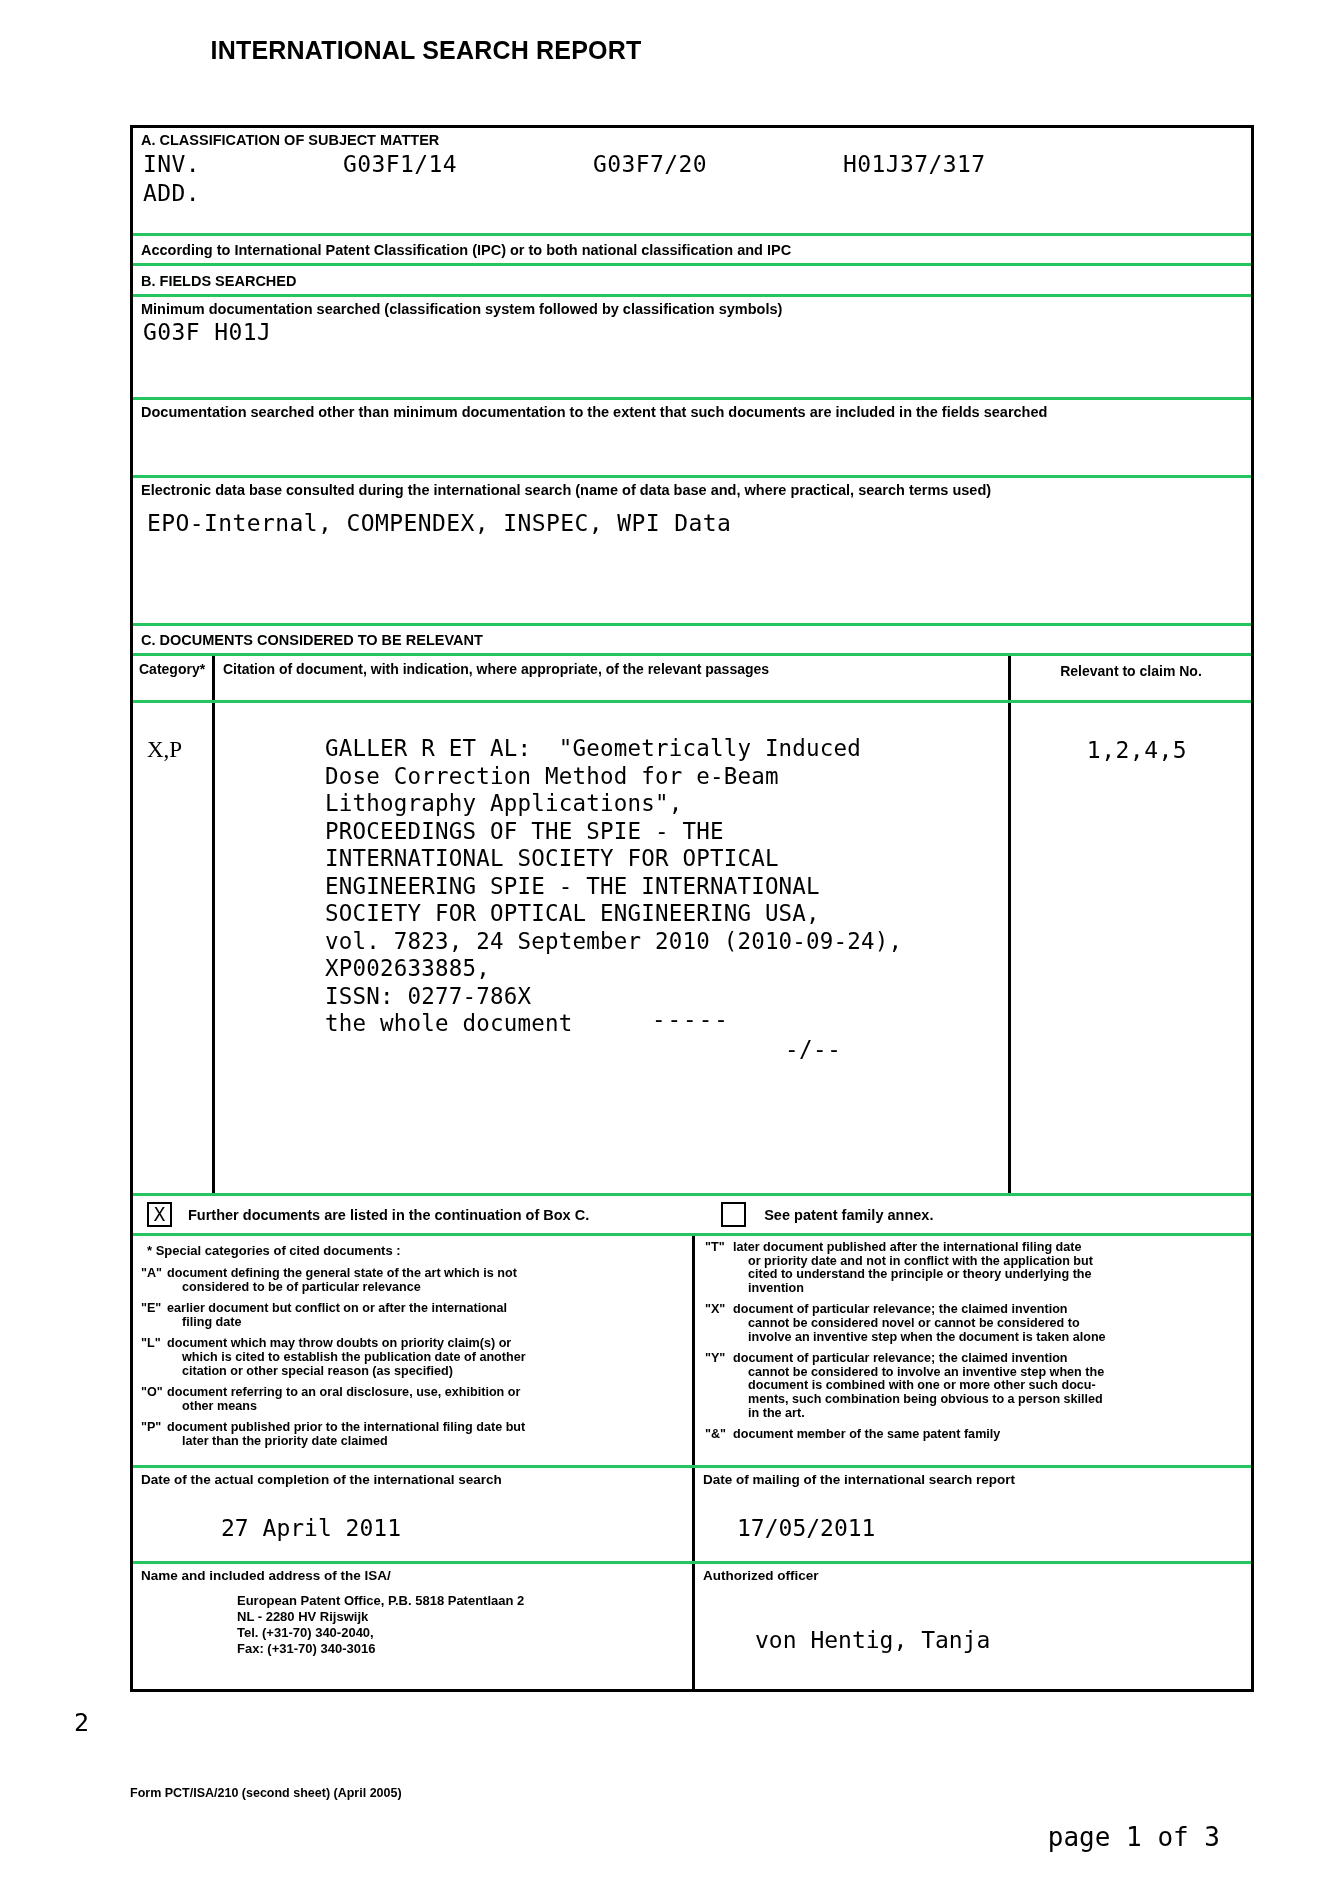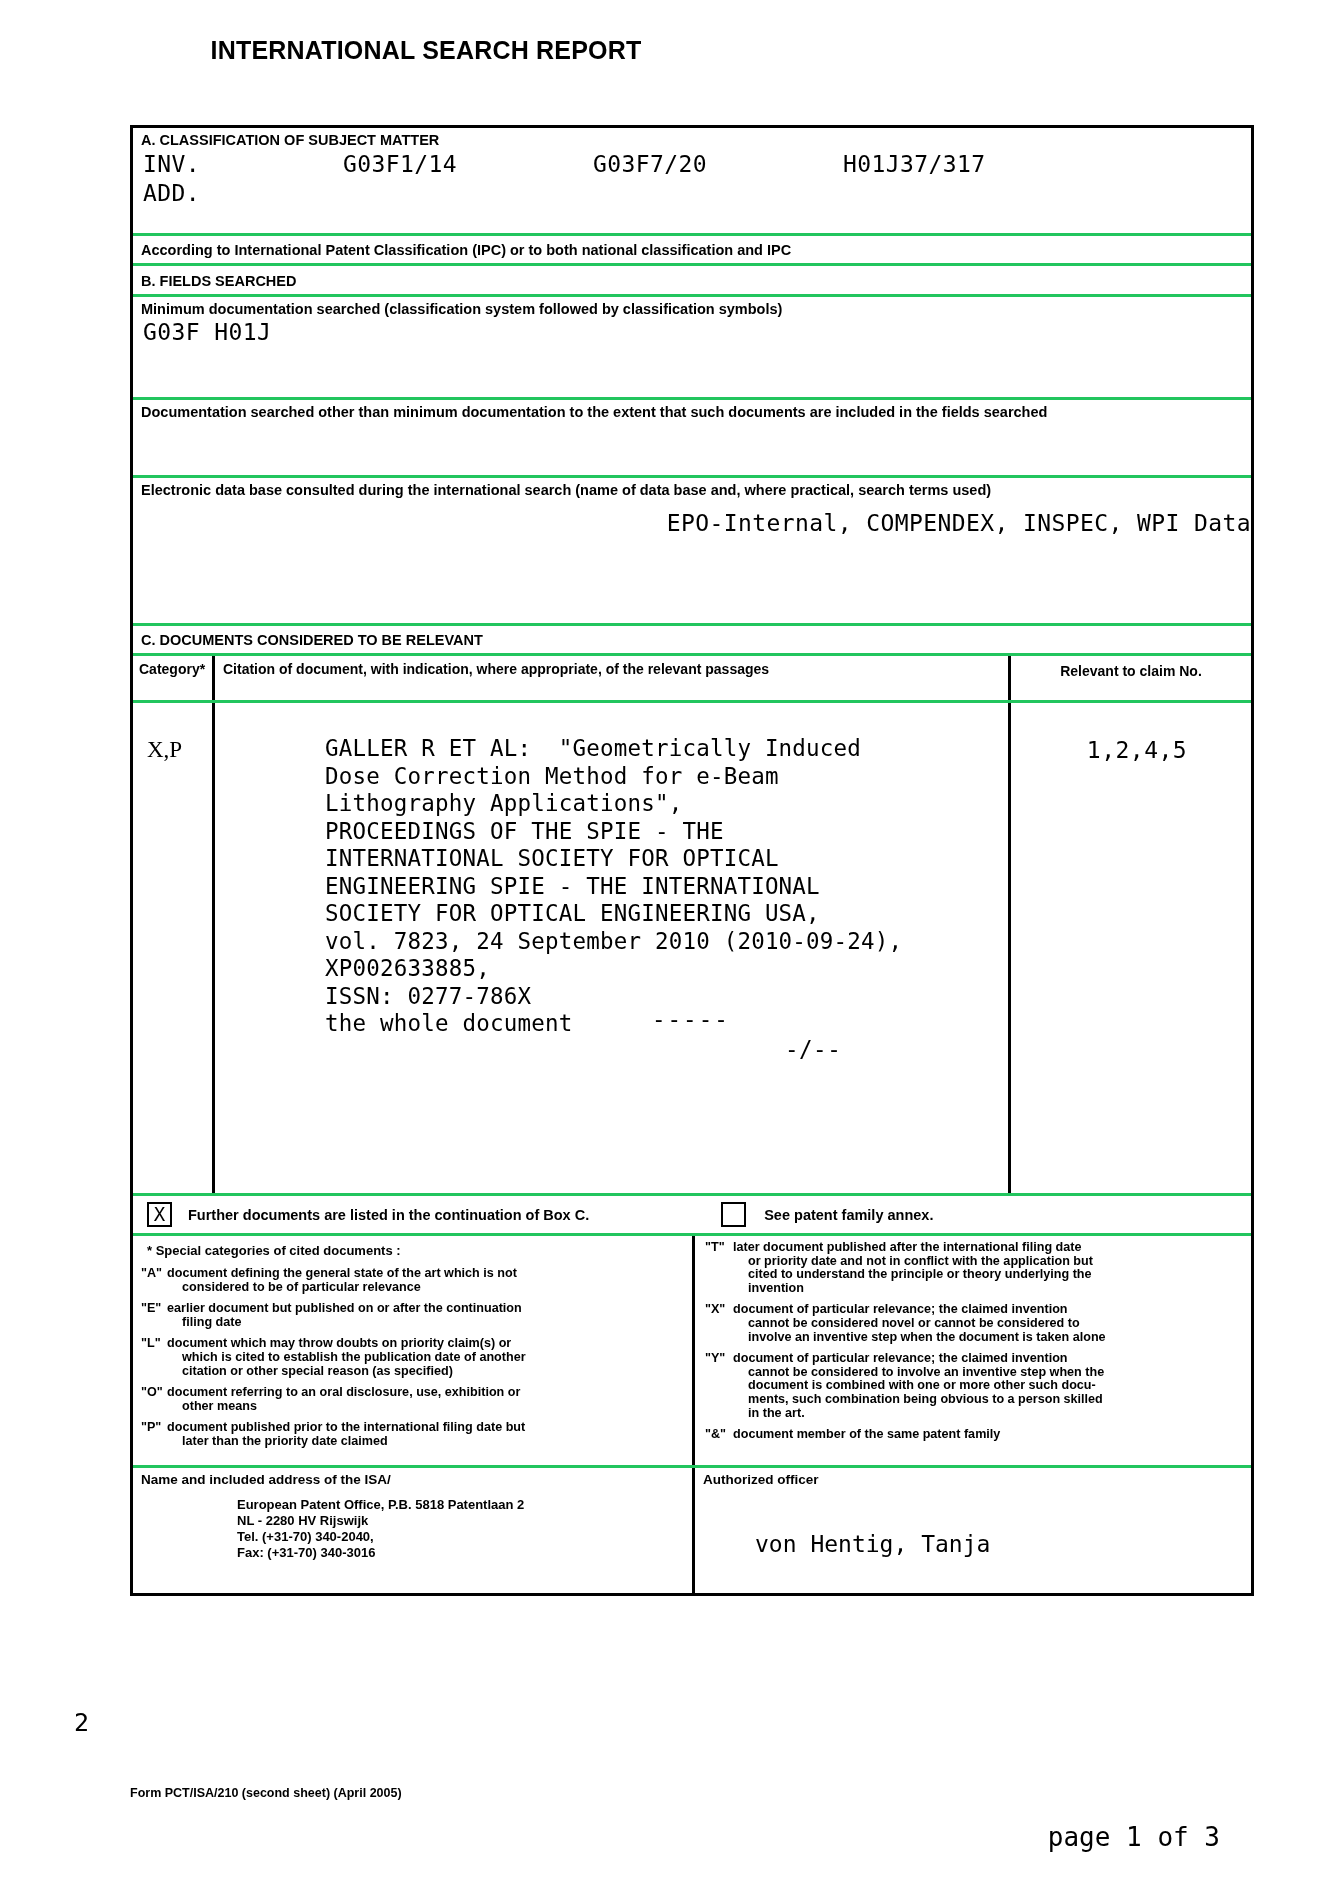--- a/index.html
+++ b/index.html
@@ -53,21 +53,21 @@
   .accordrow .cap{padding-top:5px;font-weight:bold;}
 
   .secBhdr{height:31px;}
   .secBhdr .cap{padding-top:6px;}
 
   .mindoc{height:103px;}
   .mindoc .val{margin:1px 0 0 10px;}
 
   .otherdoc{height:78px;}
   .edb{height:148px;}
-  .edb .val{margin:11px 0 0 14px;text-align:right;}
+  .edb .val{margin:11px 0 0 14px;}
 
   .secChdr{height:30px;}
   .secChdr .cap{padding-top:5px;}
 
   
   .thead{height:47px;display:flex;}
   .th-cat{width:82px;border-right:3px solid #000;box-sizing:border-box;}
   .th-cit{flex:1;border-right:3px solid #000;box-sizing:border-box;}
   .th-rel{width:240px;box-sizing:border-box;text-align:center;}
   .th-cat .t{font-size:14px;font-weight:bold;padding:5px 0 0 6px;}
@@ -246,21 +246,21 @@
           <div class="k">"A"</div>
           <div class="txt">
             <span>document defining the general state of the  art which is not</span>
             <span class="ind">considered to be of particular relevance</span>
           </div>
         </div>
 
         <div class="lgitem">
           <div class="k">"E"</div>
           <div class="txt">
-            <span>earlier document but published on or after the  continuation</span>
+            <span>earlier document but conflict on or after the  international</span>
             <span class="ind">filing date</span>
           </div>
         </div>
 
         <div class="lgitem">
           <div class="k">"L"</div>
           <div class="txt">
             <span>document which may throw doubts on priority  claim(s) or</span>
             <span class="ind">which is cited to establish the publication date of another</span>
             <span class="ind">citation or other special reason (as  specified)</span>
@@ -317,20 +317,30 @@
 
         <div class="lgitem">
           <div class="k">"&amp;"</div>
           <div class="txt">
             <span>document member of the same patent family</span>
           </div>
         </div>
       </div>
     </div>
 
+    <div class="row dates">
+      <div class="dt-left">
+        <div class="cap">Date of the actual completion of the international search</div>
+        <div class="val">27 April 2011</div>
+      </div>
+      <div class="dt-right">
+        <div class="cap">Date of mailing of the international search report</div>
+        <div class="val">17/05/2011</div>
+      </div>
+    </div>
 
     <div class="row isa">
       <div class="isa-left">
         <div class="cap">Name and included address of the ISA/</div>
         <div class="addr">
           <div>European Patent Office, P.B. 5818 Patentlaan 2</div>
           <div>NL - 2280 HV Rijswijk</div>
           <div>Tel. (+31-70) 340-2040,</div>
           <div>Fax: (+31-70) 340-3016</div>
         </div>

